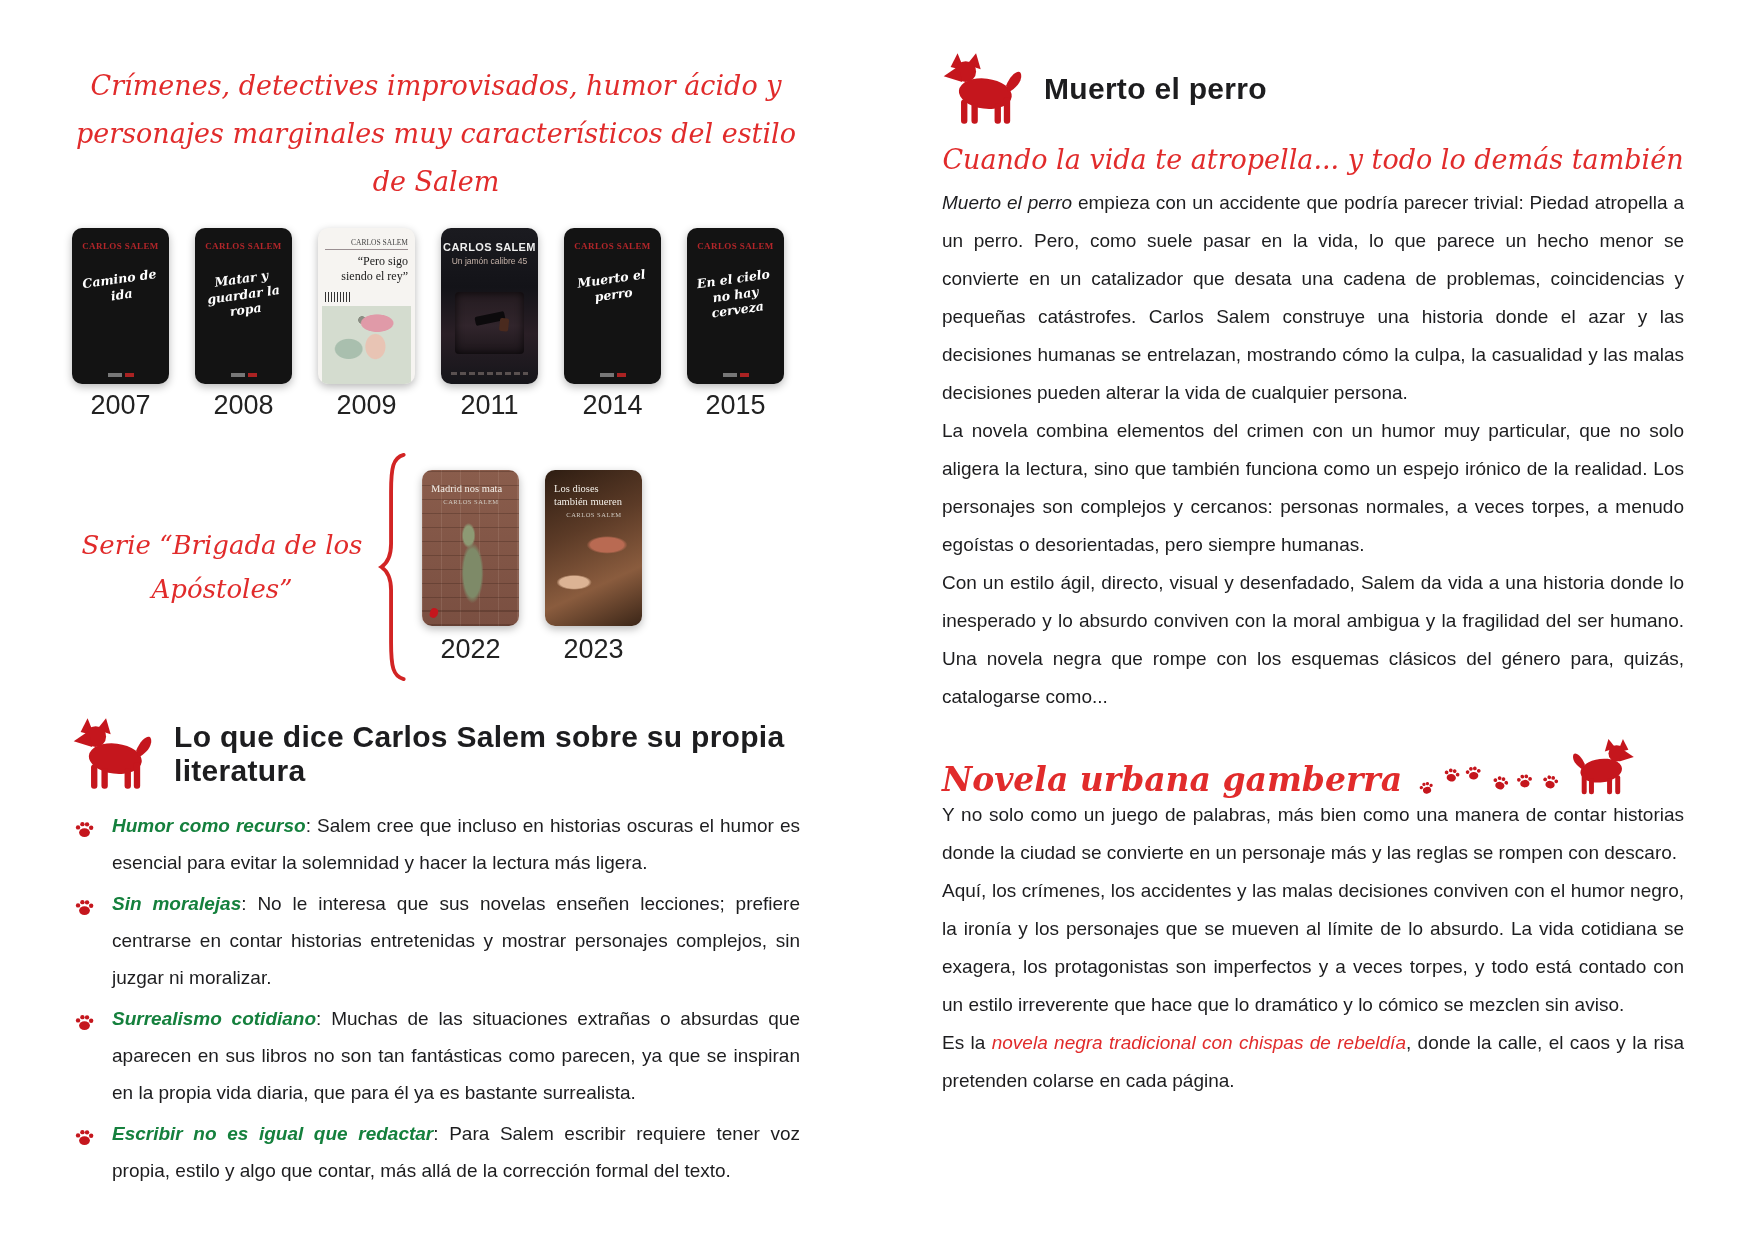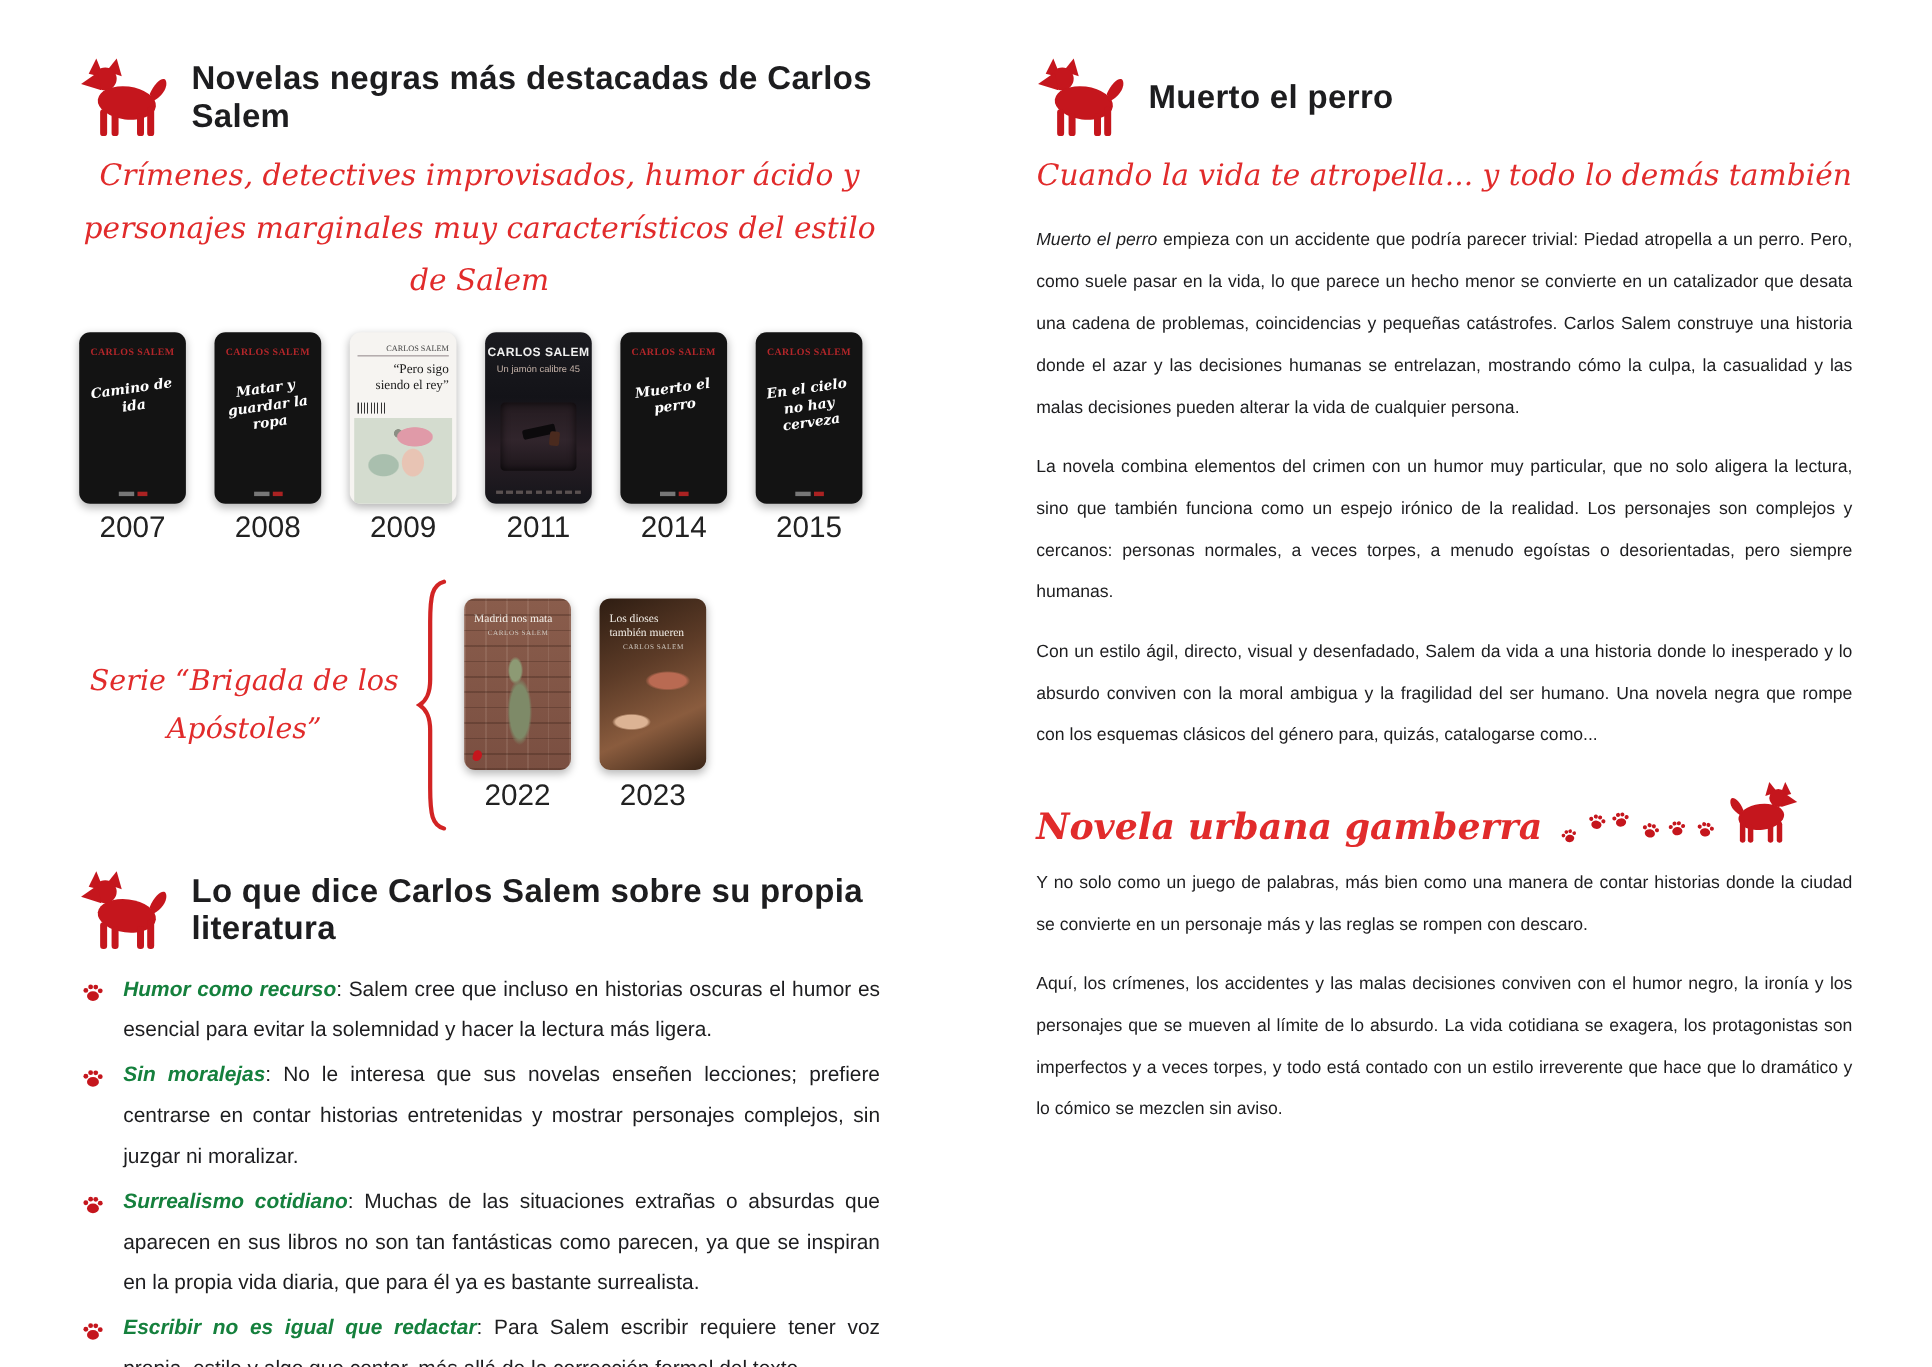--- a/index.html
+++ b/index.html
@@ -103,21 +103,21 @@
 
   
   .sec2{margin-top:34px;justify-content:flex-end;}
   .bullets{margin-top:16px;}
   .bullet{position:relative;padding-left:40px;font-size:19px;line-height:37px;
           text-align:justify;margin-bottom:4px;}
   .bullet .paw{position:absolute;left:2px;top:8px;color:var(--red);}
   .lead{font-style:italic;color:#15803d;font-weight:bold;}
 
   
-  .para{font-size:16px;line-height:38px;text-align:justify;margin-top:16px;}
+  .para{font-size:19px;line-height:38px;text-align:justify;}
   .ital{font-style:italic;}
   .red-ital{font-style:italic;color:var(--script-red);}
   .gamberra{display:flex;align-items:flex-end;gap:8px;margin-top:22px;}
   .gamberra-title{font-size:33px;font-weight:bold;line-height:1;}
   .paw-trail{display:flex;align-items:flex-end;gap:7px;padding:0 4px 2px 8px;color:var(--red);}
   .paw-trail .paw{display:block;}
   .dog-flip svg{transform:scaleX(-1);}
 </style>
 </head>
 <body>
@@ -143,28 +143,20 @@
       <circle cx="14.9" cy="6.1" r="2.5"></circle>
       <circle cx="19.6" cy="10" r="2.5"></circle>
     </g>
   </defs>
 </svg>
 
 <div class="page">
 
   <div class="col-left">
 
-    <div class="sec-header">
-      <span class="dog-icon">
-        <svg width="82" height="74" viewBox="0 0 70 64" fill="#c5161d">
-            <use href="#dog"></use>
-          </svg>
-      </span>
-      <span class="sec-title">Novelas negras más destacadas de Carlos Salem</span>
-    </div>
 
     <div class="script subtitle">Crímenes, detectives improvisados, humor ácido y personajes marginales muy característicos del estilo de Salem</div>
 
     <div class="shelf">
 
       <div class="book">
         <div class="cover black">
           <div class="c-author">CARLOS SALEM</div>
           <div class="c-title">Camino de ida</div>
           <div class="c-pub">
@@ -351,15 +343,16 @@
         <svg width="64" height="58" viewBox="0 0 70 64" fill="#c5161d">
             <use href="#dog"></use>
           </svg>
       </span>
     </div>
 
     <p class="para">Y no solo como un juego de palabras, más bien como una manera de contar historias donde la ciudad se convierte en un personaje más y las reglas se rompen con descaro.</p>
 
     <p class="para">Aquí, los crímenes, los accidentes y las malas decisiones conviven con el humor negro, la ironía y los personajes que se mueven al límite de lo absurdo. La vida cotidiana se exagera, los protagonistas son imperfectos y a veces torpes, y todo está contado con un estilo irreverente que hace que lo dramático y lo cómico se mezclen sin aviso.</p>
 
+    <p class="para"><span>Es la </span><span class="red-ital">novela negra tradicional con chispas de rebeldía</span><span>, donde la calle, el caos y la risa pretenden colarse en cada página.</span></p>
 
   </div>
 </div>
 
 </body></html>

